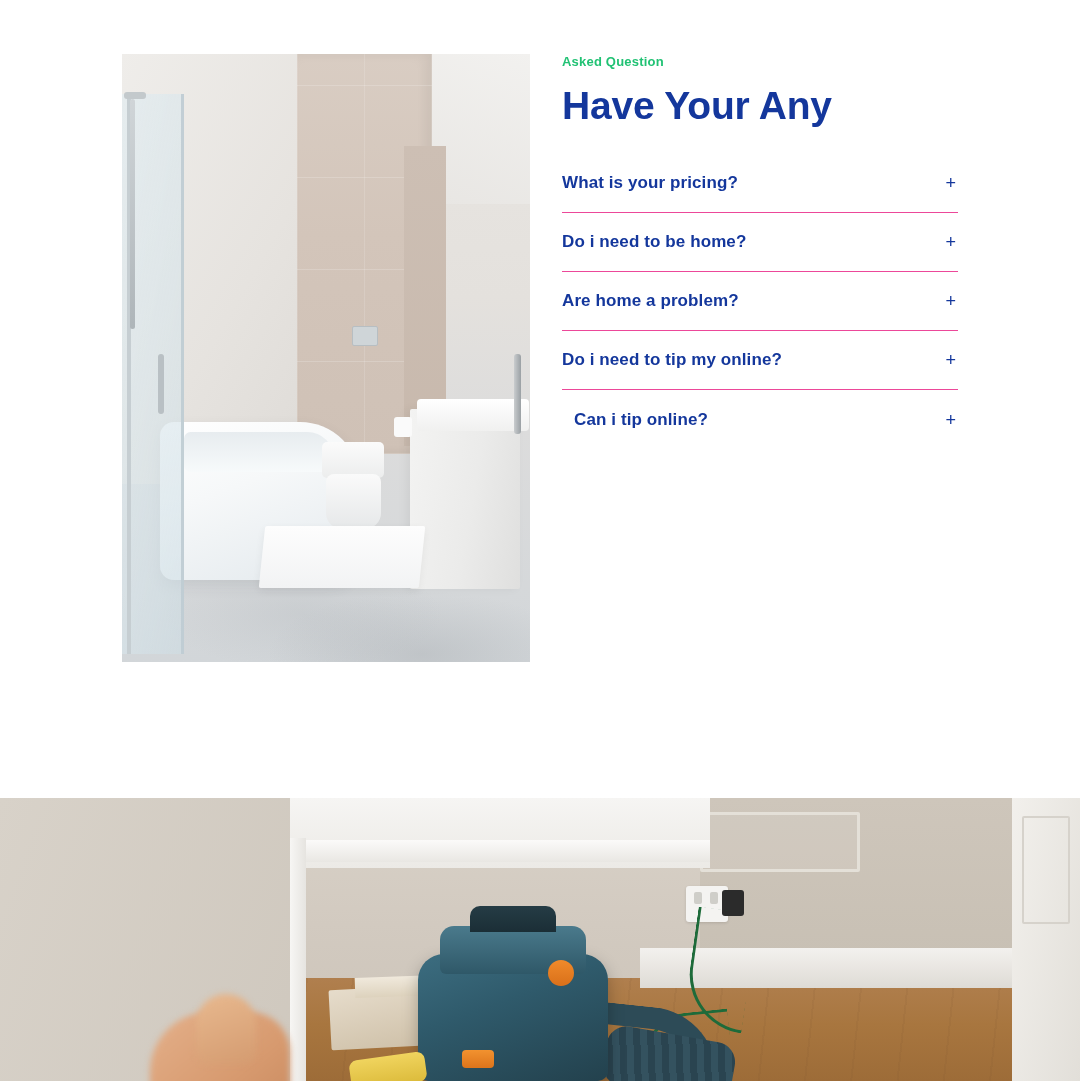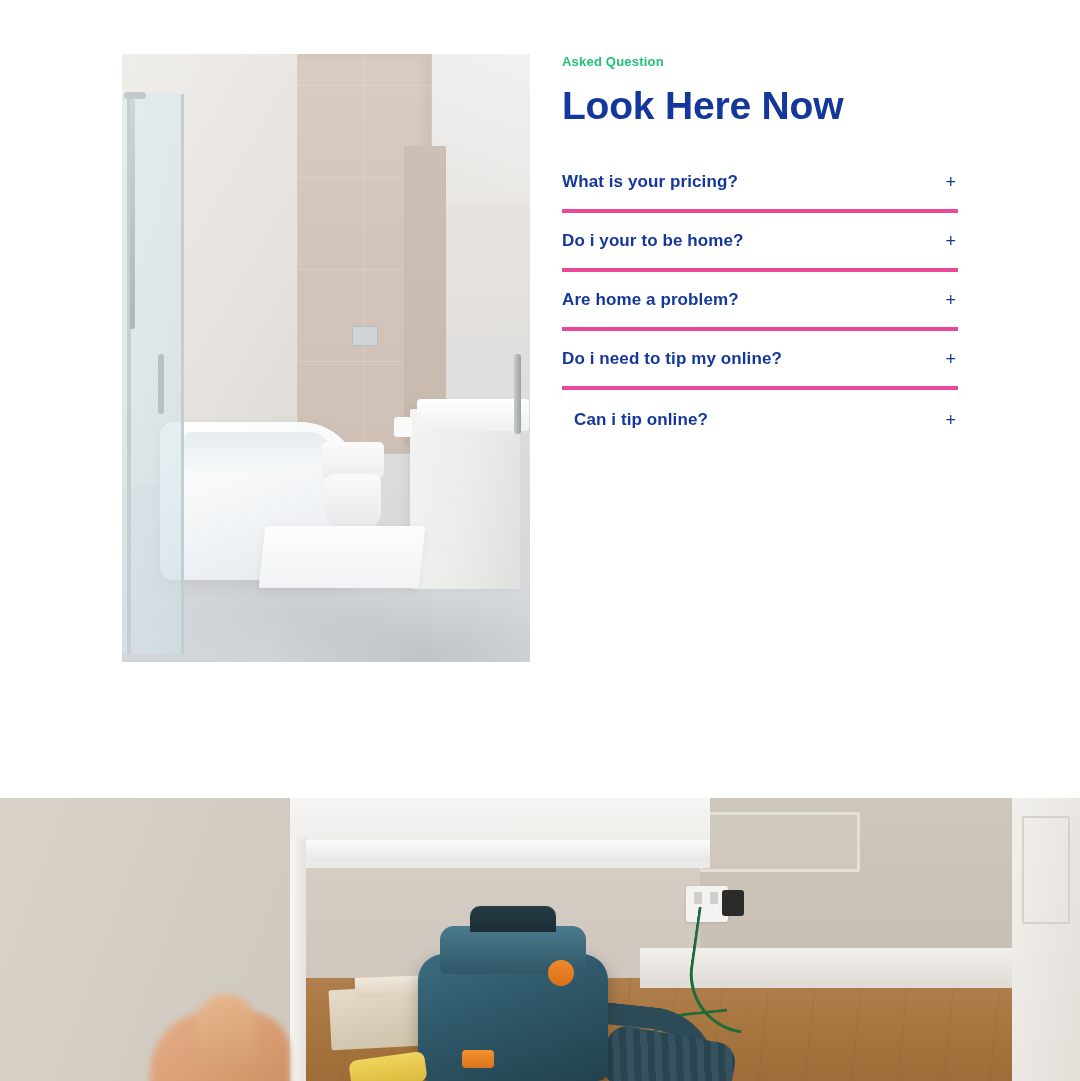--- a/index.html
+++ b/index.html
@@ -178,21 +178,21 @@
     margin-bottom: 26px;
   }
   .headline .ln { display: block; }
 
   .accordion { width: 396px; margin-top: 4px; }
   .acc-item {
     display: flex;
     align-items: center;
     justify-content: space-between;
     height: 59px;
-    border-bottom: 4px solid #ec4899;
+    border-bottom: 1px solid #ec4899;
     cursor: pointer;
   }
   .acc-item:last-child { border-bottom: none; margin-left: 12px; }
   .acc-q {
     font-size: 17px;
     font-weight: 700;
     color: #14379c;
     letter-spacing: .1px;
   }
   .acc-plus {
@@ -391,32 +391,32 @@
         <div class="shower-bar"></div>
         <div class="shower-head"></div>
         <div class="towel-rail"></div>
       </div>
     </div>
 
     <div class="faq-col">
       <div class="eyebrow">Asked Question</div>
 
       <h2 class="headline">
-        <span class="ln">Look Here Now</span>
+        <span class="ln">Have Your Any</span>
       </h2>
 
       <div class="accordion">
 
         <div class="acc-item">
           <span class="acc-q">What is your pricing?</span>
           <span class="acc-plus">+</span>
         </div>
 
         <div class="acc-item">
-          <span class="acc-q">Do i your to be home?</span>
+          <span class="acc-q">Do i need to be home?</span>
           <span class="acc-plus">+</span>
         </div>
 
         <div class="acc-item">
           <span class="acc-q">Are home a problem?</span>
           <span class="acc-plus">+</span>
         </div>
 
         <div class="acc-item">
           <span class="acc-q">Do i need to tip my online?</span>

